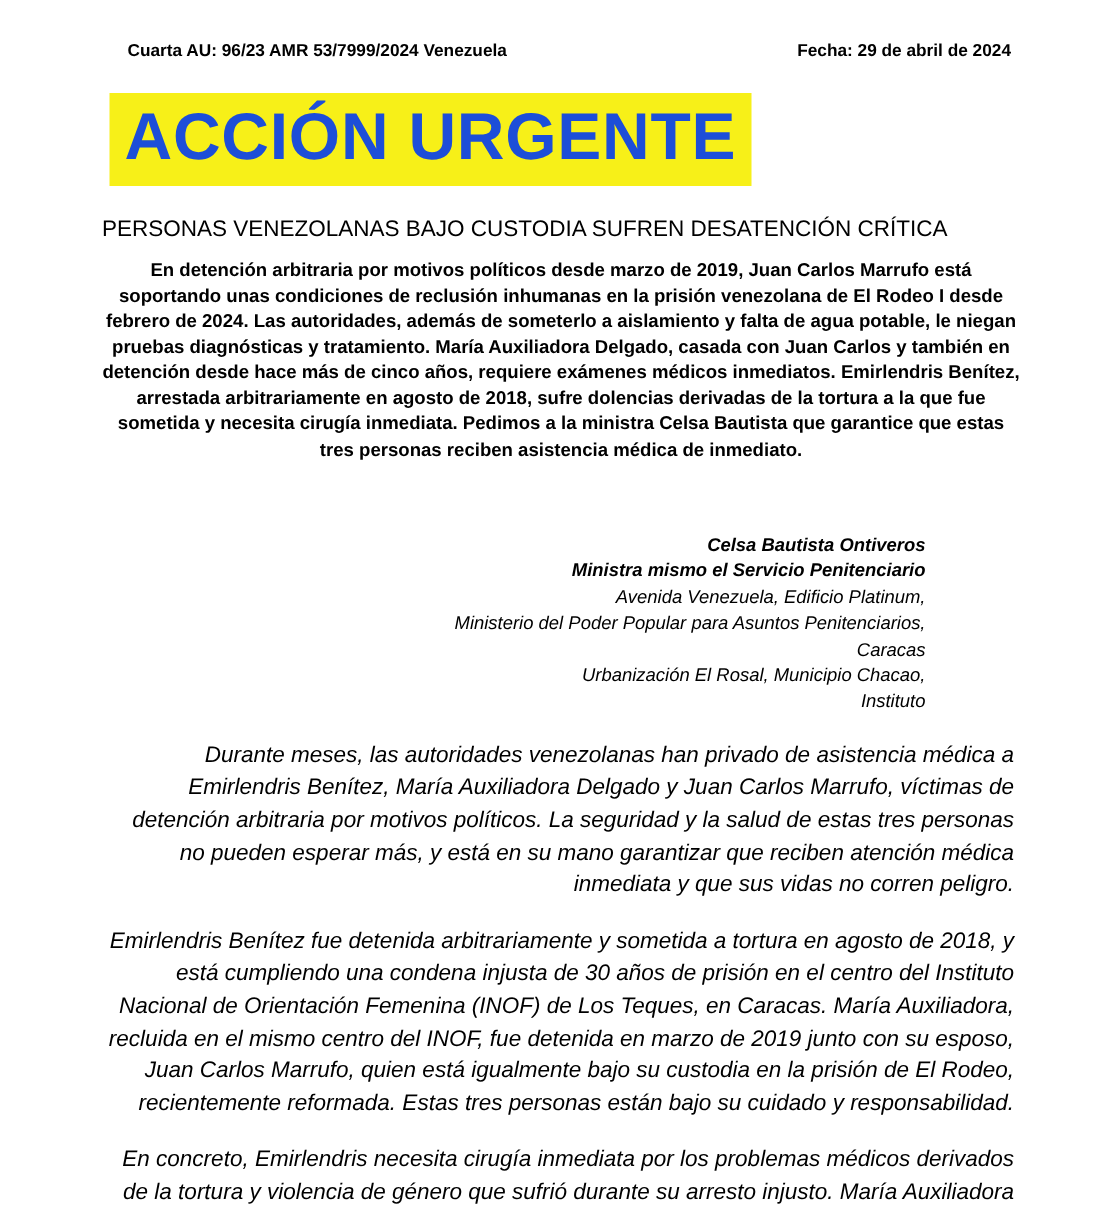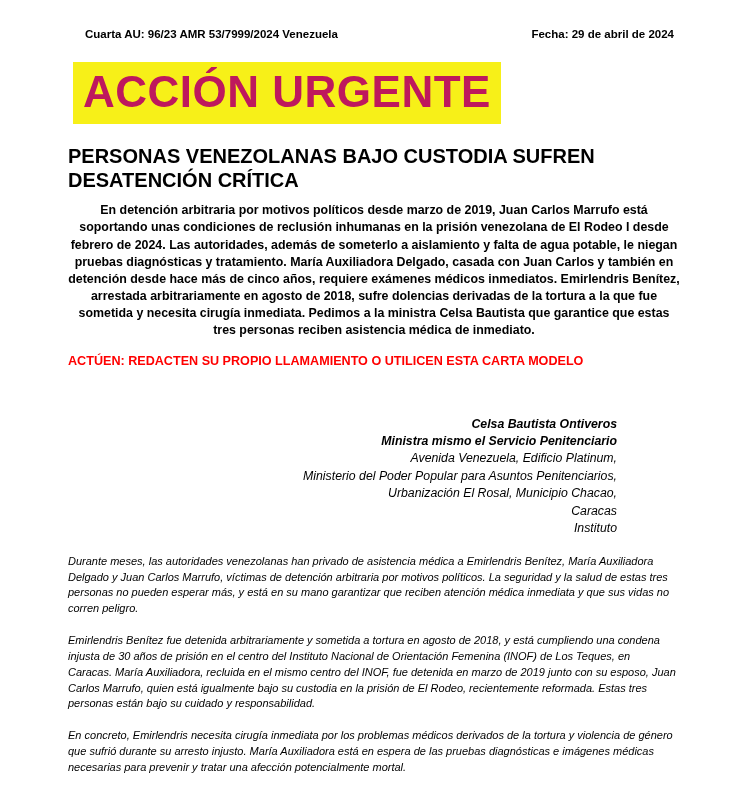--- a/index.html
+++ b/index.html
@@ -32,36 +32,36 @@
   }
   .header-left { white-space: nowrap; }
   .header-right { white-space: nowrap; margin-left: 48px; }
 
   .banner-wrap {
     padding: 22px 0 0 73px;
   }
   .banner {
     display: inline-block;
     background: #f7f018;
-    color: #be185d;
+    color: #1d4ed8;
     font-family: "Liberation Sans", sans-serif;
     font-weight: bold;
     font-size: 44px;
     letter-spacing: 0.5px;
     line-height: 1.08;
     padding: 6px 10px 8px 10px;
     text-transform: uppercase;
   }
 
   .body-block {
     padding: 20px 58px 0 68px;
   }
   .doc-title {
-    font-size: 20px;
-    font-weight: bold;
+    font-size: 15px;
+    font-weight: normal;
     line-height: 1.22;
     margin: 0 0 10px 0;
     color: #000;
   }
   .lede {
     font-size: 12.4px;
     font-weight: bold;
     line-height: 1.38;
     margin: 0 0 14px 0;
     text-align: center;
@@ -91,52 +91,51 @@
     padding-left: 68px;
     font-style: italic;
     font-size: 12.4px;
   }
 
   .letter {
     padding: 0 62px 0 68px;
   }
   .letter p {
     font-style: italic;
-    font-size: 11px;
+    font-size: 15px;
     line-height: 1.44;
     margin: 16px 0 0 0;
-    text-align: left;
+    text-align: right;
   }
 </style>
 </head>
 <body>
 
 <div class="page">
 
   <div class="header-row">
     <div class="header-left">Cuarta AU: 96/23 AMR 53/7999/2024 Venezuela</div>
     <div class="header-right">Fecha: 29 de abril de 2024</div>
   </div>
 
   <div class="banner-wrap">
     <div class="banner">ACCIÓN URGENTE</div>
   </div>
 
   <div class="body-block">
     <h1 class="doc-title">PERSONAS VENEZOLANAS BAJO CUSTODIA SUFREN DESATENCIÓN CRÍTICA</h1>
     <p class="lede">En detención arbitraria por motivos políticos desde marzo de 2019, Juan Carlos Marrufo está soportando unas condiciones de reclusión inhumanas en la prisión venezolana de El Rodeo I desde febrero de 2024. Las autoridades, además de someterlo a aislamiento y falta de agua potable, le niegan pruebas diagnósticas y tratamiento. María Auxiliadora Delgado, casada con Juan Carlos y también en detención desde hace más de cinco años, requiere exámenes médicos inmediatos. Emirlendris Benítez, arrestada arbitrariamente en agosto de 2018, sufre dolencias derivadas de la tortura a la que fue sometida y necesita cirugía inmediata. Pedimos a la ministra Celsa Bautista que garantice que estas tres personas reciben asistencia médica de inmediato.</p>
-    <p class="call-to-action">ACTÚEN: REDACTEN SU PROPIO LLAMAMIENTO O UTILICEN ESTA CARTA MODELO</p>
 
     <div class="addr-block">
       <div class="strong">Celsa Bautista Ontiveros</div>
       <div class="strong">Ministra mismo el Servicio Penitenciario</div>
       <div>Avenida Venezuela, Edificio Platinum,</div>
       <div>Ministerio del Poder Popular para Asuntos Penitenciarios,</div>
+      <div>Caracas</div>
       <div>Urbanización El Rosal, Municipio Chacao,</div>
-      <div>Caracas</div>
       <div>Instituto</div>
     </div>
   </div>
 
 
   <div class="letter">
     <p>Durante meses, las autoridades venezolanas han privado de asistencia médica a Emirlendris Benítez, María Auxiliadora Delgado y Juan Carlos Marrufo, víctimas de detención arbitraria por motivos políticos. La seguridad y la salud de estas tres personas no pueden esperar más, y está en su mano garantizar que reciben atención médica inmediata y que sus vidas no corren peligro.</p>
     <p>Emirlendris Benítez fue detenida arbitrariamente y sometida a tortura en agosto de 2018, y está cumpliendo una condena injusta de 30 años de prisión en el centro del Instituto Nacional de Orientación Femenina (INOF) de Los Teques, en Caracas. María Auxiliadora, recluida en el mismo centro del INOF, fue detenida en marzo de 2019 junto con su esposo, Juan Carlos Marrufo, quien está igualmente bajo su custodia en la prisión de El Rodeo, recientemente reformada. Estas tres personas están bajo su cuidado y responsabilidad.</p>
     <p>En concreto, Emirlendris necesita cirugía inmediata por los problemas médicos derivados de la tortura y violencia de género que sufrió durante su arresto injusto. María Auxiliadora está en espera de las pruebas diagnósticas e imágenes médicas necesarias para prevenir y tratar una afección potencialmente mortal.</p>
 

